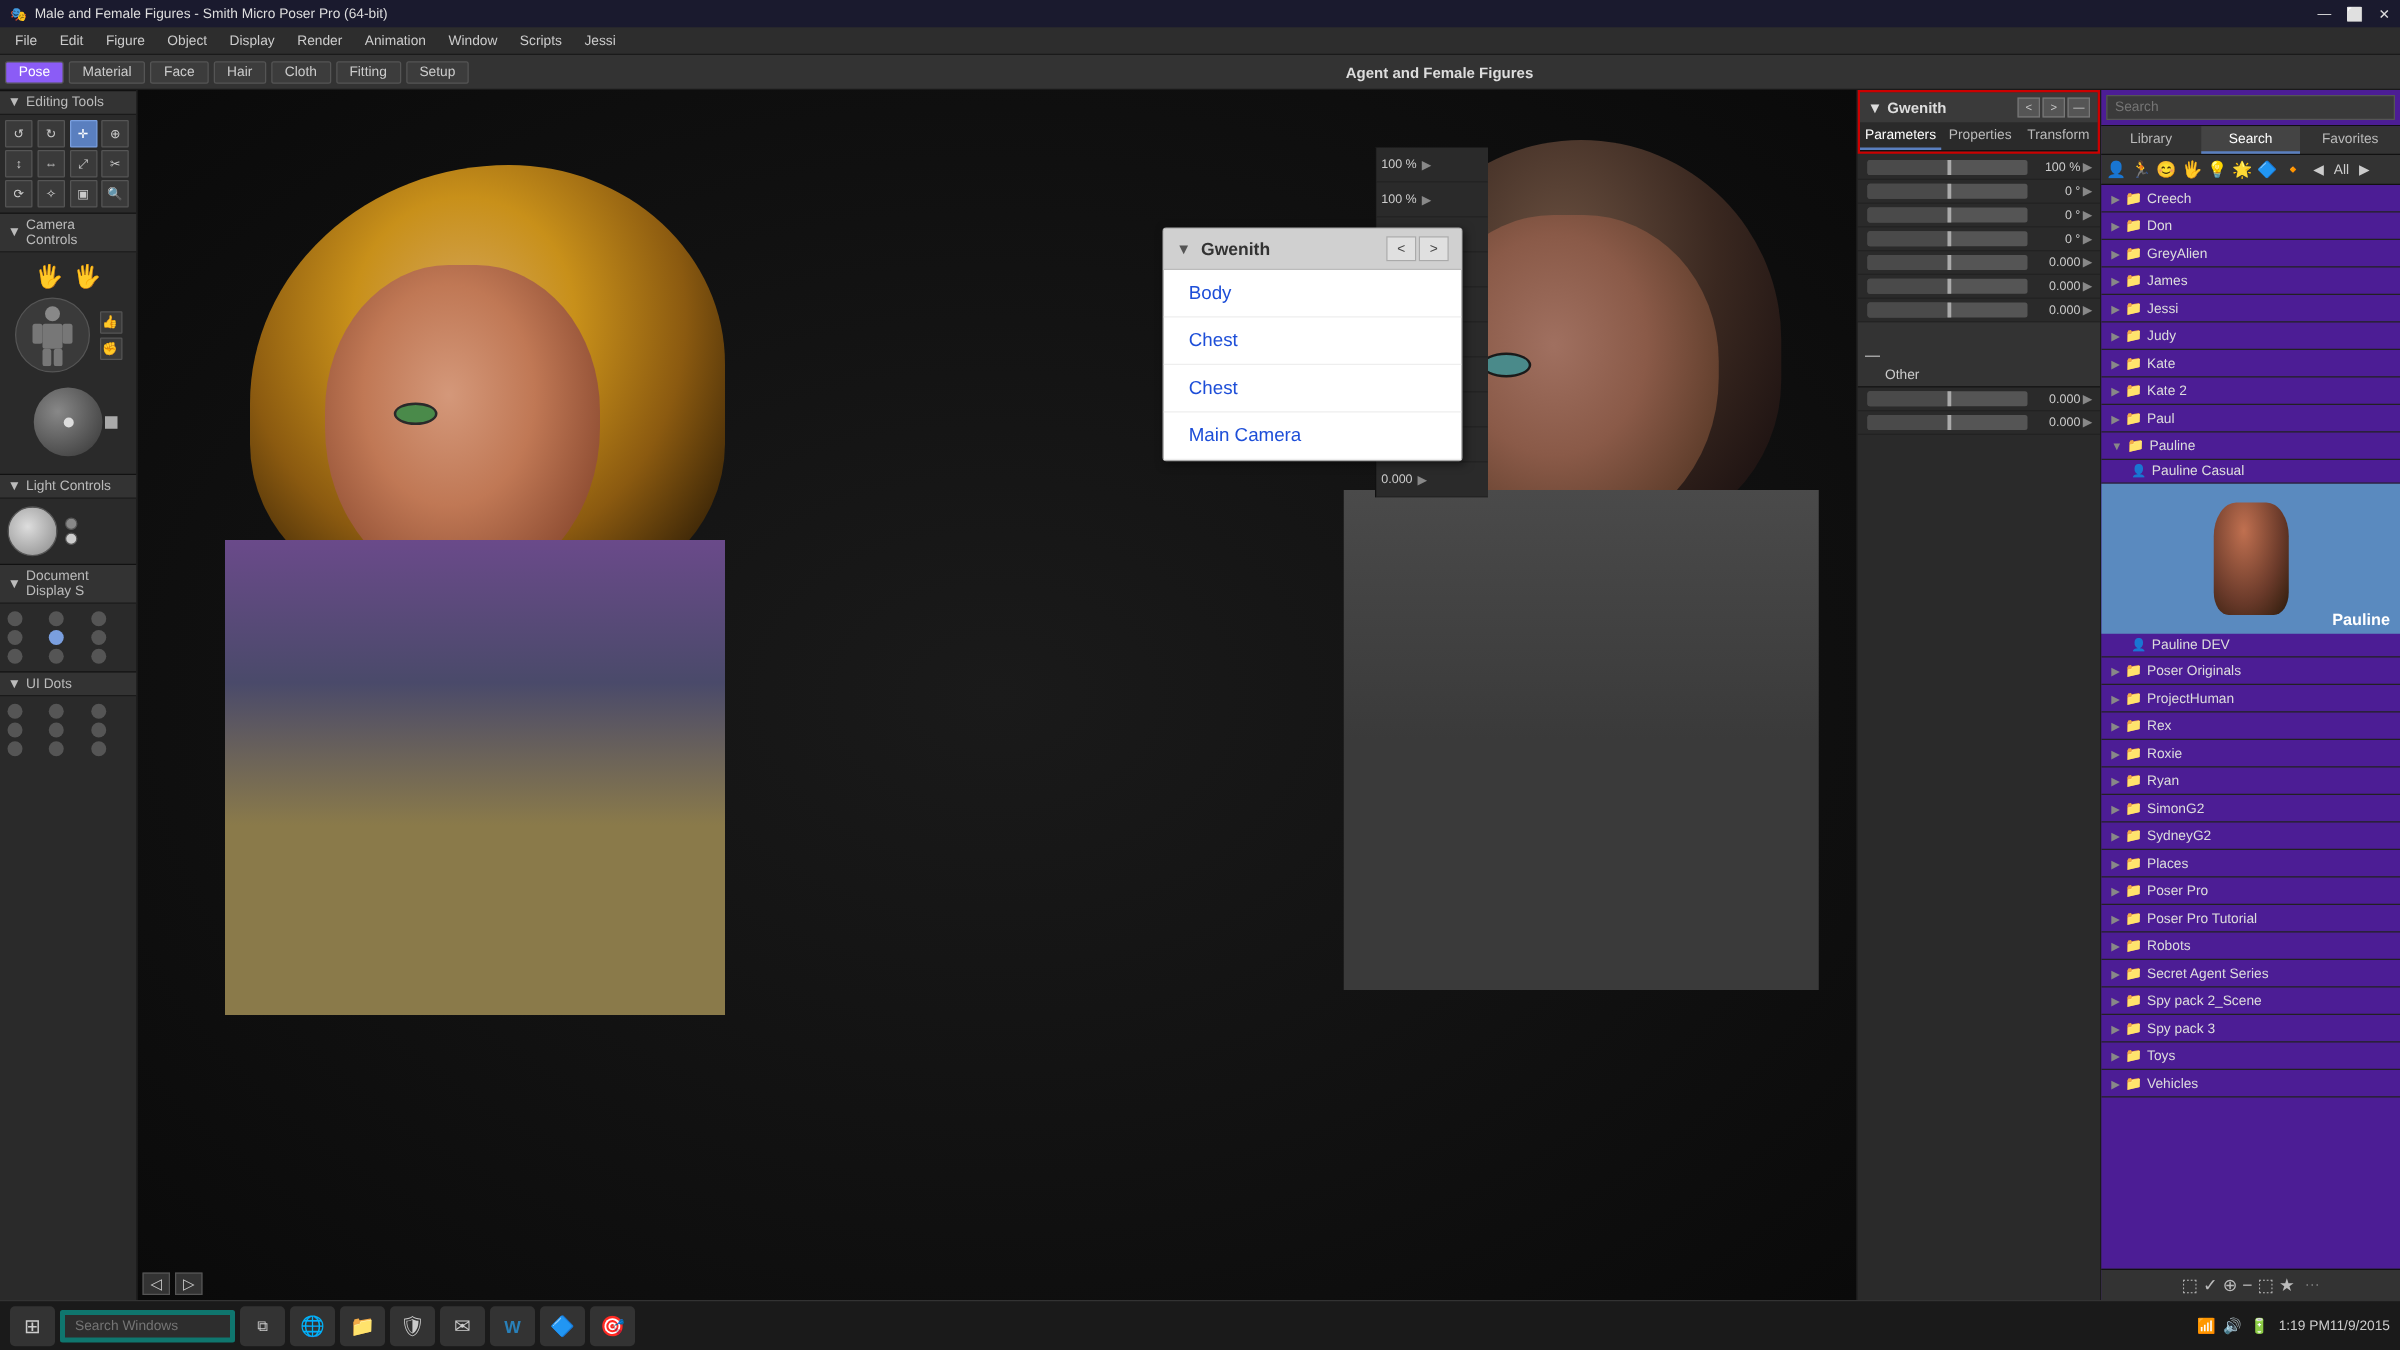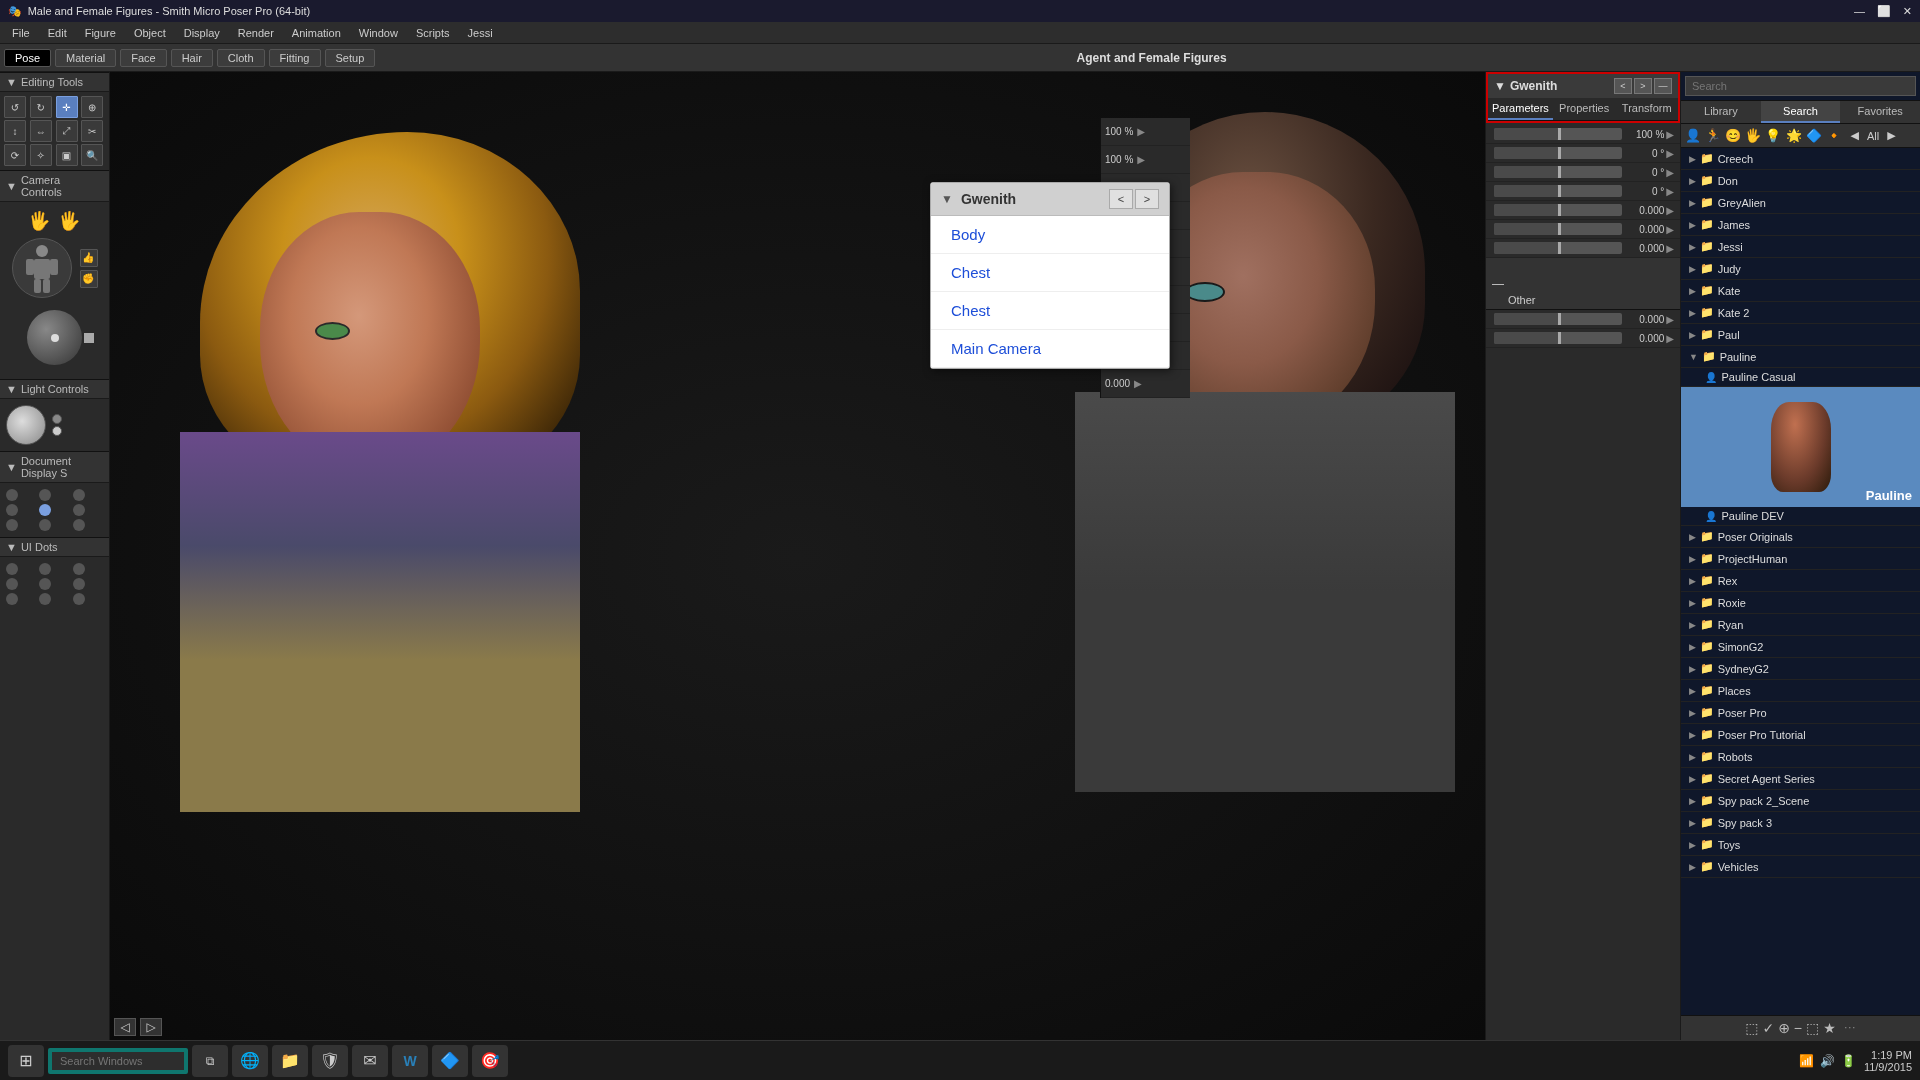--- a/index.html
+++ b/index.html
@@ -23,21 +23,21 @@
 
     
     #toolbar-row {
       height: 28px; background: #333; display: flex; align-items: center;
       padding: 0 4px; gap: 4px; border-bottom: 1px solid #1a1a1a;
     }
     .toolbar-btn {
       padding: 2px 10px; background: #3c3c3c; border: 1px solid #555;
       color: #ccc; font-size: 11px; cursor: pointer; border-radius: 2px;
     }
-    .toolbar-btn.active { background: #000000; color: #fff; }
+    .toolbar-btn.active { background: #8b5cf6; color: #fff; }
     #toolbar-title { color: #ddd; font-size: 12px; font-weight: bold; margin-left: 8px; }
 
     
     #left-panel {
       width: 110px; background: #2a2a2a; border-right: 1px solid #1a1a1a;
       display: flex; flex-direction: column;
     }
     #editing-tools-label {
       background: #333; padding: 3px 6px; font-size: 11px; color: #bbb;
       border-bottom: 1px solid #1a1a1a; display: flex; align-items: center; gap: 4px;
@@ -190,21 +190,21 @@
     }
     .gwenith-main-title { color: #ddd; font-size: 12px; font-weight: bold; display: flex; align-items: center; gap: 4px; }
     .gwenith-main-nav { display: flex; gap: 2px; }
     .gwenith-main-navbtn {
       width: 18px; height: 16px; background: #555; border: 1px solid #777;
       cursor: pointer; font-size: 9px; color: #ccc; display: flex; align-items: center; justify-content: center;
     }
 
     
     #library-panel {
-      width: 240px; background: #0f172a; border-left: 1px solid #1a1a1a;
+      width: 240px; background: #4c1d95; border-left: 1px solid #1a1a1a;
       display: flex; flex-direction: column;
     }
     #library-search {
       padding: 4px; border-bottom: 1px solid #111;
     }
     #library-search input {
       width: 100%; background: #3a3a3a; border: 1px solid #555;
       color: #ccc; padding: 3px 6px; font-size: 11px;
     }
     #library-tabs {
@@ -851,21 +851,21 @@
   <div class="taskbar-btn">✉</div>
   <div class="taskbar-btn" style="color:#2980b9;font-weight:bold;font-size:14px;">W</div>
   <div class="taskbar-btn">🔷</div>
   <div class="taskbar-btn">🎯</div>
   <div class="taskbar-right">
     <div class="tray-icons">
       <span class="tray-icon">📶</span>
       <span class="tray-icon">🔊</span>
       <span class="tray-icon">🔋</span>
     </div>
-    <div style="display:flex; flex-direction:column; align-items:flex-end;">
+    <div style="display:flex; flex-direction:row; align-items:flex-end;">
       <span>1:19 PM</span>
       <span>11/9/2015</span>
     </div>
   </div>
 </div>
 
 <div style="position:fixed; left:1100px; top:118px; width:90px; background:#2a2a2a; z-index:10; border-left:1px solid #111; font-size:10px;">
   <div style="display:flex; align-items:center; padding:3px 4px; border-bottom:1px solid #222; height:28px;">
     <span style="color:#ccc;">100 %</span>
     <span style="color:#888; margin-left:4px; cursor:pointer;">▶</span>

